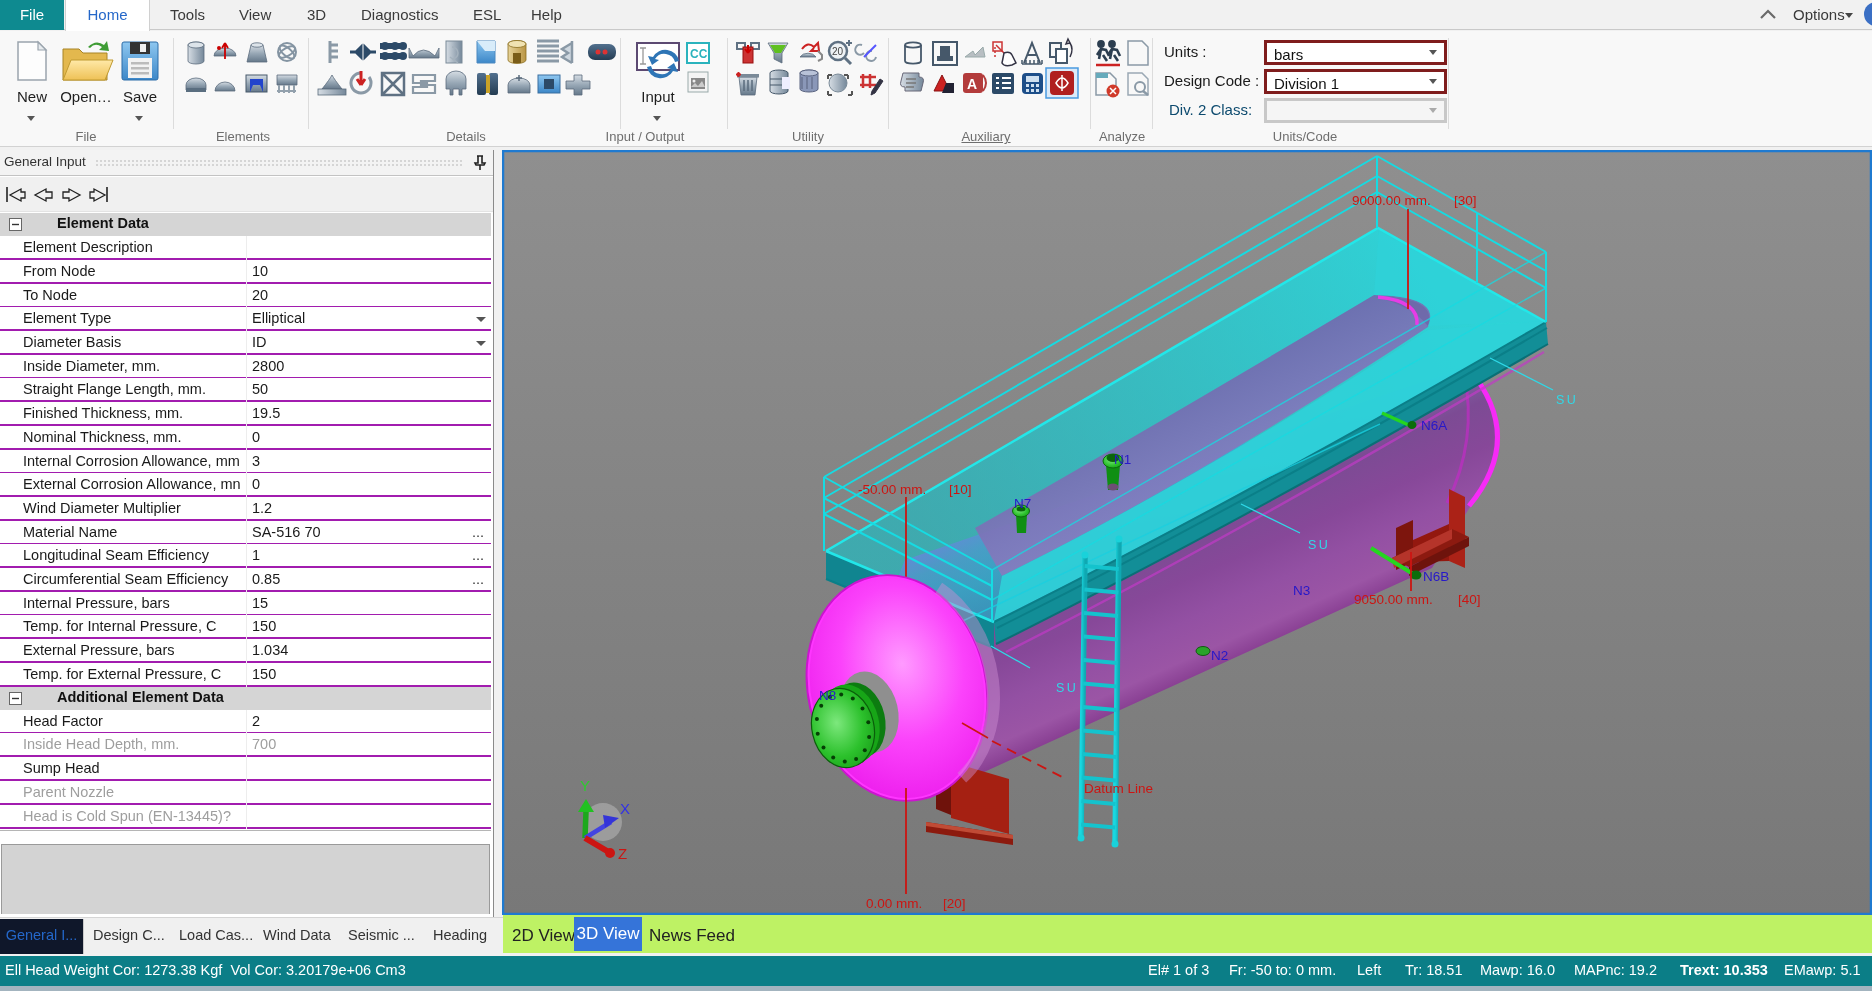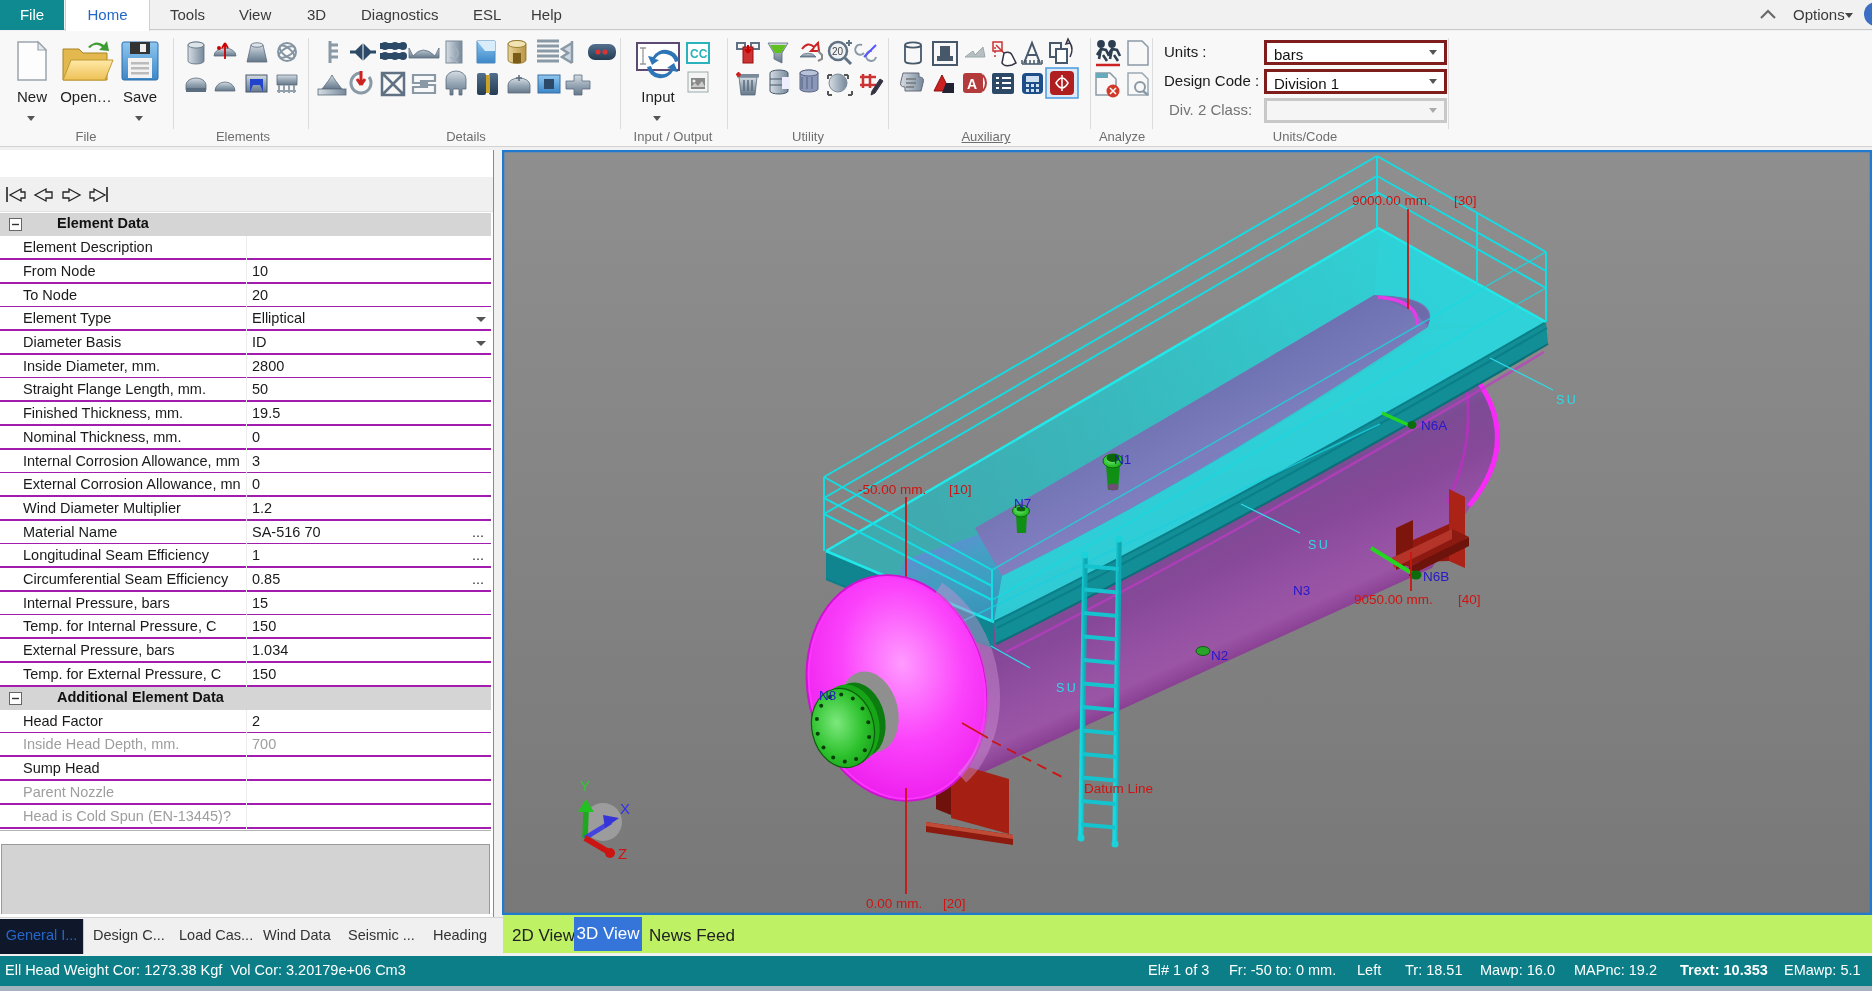--- a/index.html
+++ b/index.html
@@ -266,36 +266,43 @@
   <div class="blabel" style="left:10px;width:44px;">New</div>
   <div class="blabel" style="left:58px;width:56px;">Open…</div>
   <div class="blabel" style="left:118px;width:44px;">Save</div>
   <div class="blabel" style="left:634px;width:48px;">Input</div>
   <div class="dnarrow" style="left:27px;top:85px;"></div>
   <div class="dnarrow" style="left:135px;top:85px;"></div>
   <div class="dnarrow" style="left:653px;top:85px;"></div>
   <div class="glabel" style="left:46px;width:80px;">File</div>
   <div class="glabel" style="left:203px;width:80px;">Elements</div>
   <div class="glabel" style="left:426px;width:80px;">Details</div>
-  <div class="glabel" style="left:623px;width:100px;text-align:center;">Input / Output</div>
+  <div class="glabel" style="left:595px;width:100px;text-align:center;">Input / Output</div>
   <div class="glabel" style="left:768px;width:80px;">Utility</div>
   <div class="glabel" style="left:946px;width:80px;text-decoration:underline;">Auxiliary</div>
   <div class="glabel" style="left:1082px;width:80px;">Analyze</div>
   <div class="glabel" style="left:1265px;width:80px;">Units/Code</div>
   <div class="clab" style="left:1164px;top:12px;">Units :</div>
   <div class="clab" style="left:1164px;top:41px;">Design Code :</div>
-  <div class="clab" style="left:1169px;top:70px;color:#737373;text-align:right;">Div. 2 Class:</div>
+  <div class="clab" style="left:1169px;top:70px;color:#0c4a6e;text-align:right;">Div. 2 Class:</div>
   <div class="combo" style="top:9px;">bars</div>
   <div class="combo" style="top:38px;">Division 1</div>
   <div class="combo" style="top:67px;background:#f5f5f5;border-color:#c8c8c8;"></div>
   <div class="dnarrow" style="left:1429px;top:19px;"></div>
   <div class="dnarrow" style="left:1429px;top:48px;"></div>
   <div class="dnarrow" style="left:1429px;top:77px;border-top-color:#aaa;"></div>
 </div>
 <div id="panel">
+  <div id="ptitle">
+    <div class="abs" style="left:4px;top:4px;font-size:13.5px;color:#333;">General Input</div>
+    <div class="abs" style="left:95px;top:9px;width:368px;height:9px;opacity:0.8;background-image:radial-gradient(#cdcdcd 0.9px, transparent 1px);background-size:4px 4px;"></div>
+    <svg class="abs" style="left:472px;top:4px;" width="16" height="17">
+        <path d="M5 2 h6 M6 2 v7 h-3 l1 2 h8 l1 -2 h-3 v-7 M8 11 v5" stroke="#222" stroke-width="1.6" fill="none"></path>
+      </svg>
+  </div>
   <div id="ptool">
     <svg class="abs" style="left:4px;top:9px;" width="120" height="18">
       <path d="M3 1 v15" stroke="#222" stroke-width="1.6"></path>
       <path d="M17 6 v-3 l-11 6 11 6 v-3 h4 v-6 z" fill="#f0f0f0" stroke="#222" stroke-width="1.3"></path>
       <g transform="translate(29,0)">
           <path d="M13 6 v-3 l-11 6 11 6 v-3 h6 v-6 z" fill="#f0f0f0" stroke="#222" stroke-width="1.3"></path>
         </g>
       <g transform="translate(57,0)">
           <path d="M8 6 v-3 l11 6 -11 6 v-3 h-6 v-6 z" fill="#f0f0f0" stroke="#222" stroke-width="1.3"></path>
         </g>

